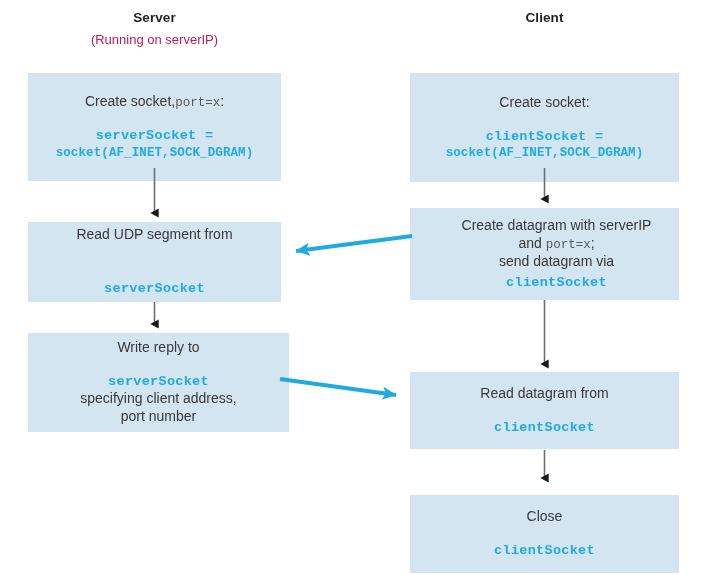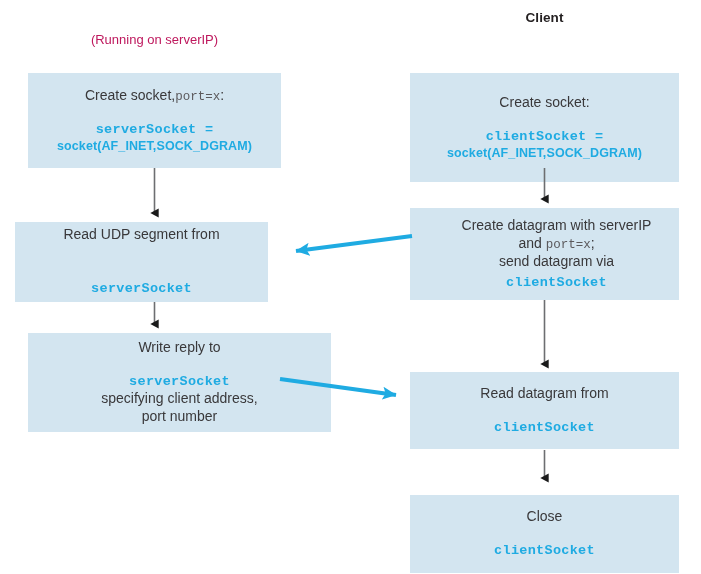--- a/index.html
+++ b/index.html
@@ -59,21 +59,21 @@
     font-family: "Liberation Mono", "DejaVu Sans Mono", monospace;
     font-size: 13.5px;
     font-weight: bold;
     color: #1fabe2;
     letter-spacing: 0.3px;
     white-space: nowrap;
     display: block;
     margin-top: 16px;
   }
   .mono-small {
-    font-family: Liberation Sans, sans-serif;
+    font-family: Liberation Mono, monospace;
     font-size: 12.5px;
     font-weight: bold;
     color: #1fabe2;
     letter-spacing: 0.1px;
     white-space: nowrap;
     display: block;
   }
   .inline-mono-dark {
     font-family: "Liberation Mono", "DejaVu Sans Mono", monospace;
     font-size: 12.5px;
@@ -85,38 +85,39 @@
     width: 701px;
     height: 574px;
     pointer-events: none;
   }
 </style>
 </head>
 <body>
 
 <div id="diagram">
 
+  <div class="col-title" style="left:28px; top:10px; width:253px;">Server</div>
   <div class="col-sub" style="left:28px; top:32px; width:253px;">(Running on serverIP)</div>
 
   <div class="col-title" style="left:410px; top:10px; width:269px;">Client</div>
 
-  <div class="node" style="left:28px; top:73px; width:253px; height:95px;">
+  <div class="node" style="left:28px; top:73px; width:253px; height:108px;">
     <span class="ln">
       <span>Create socket,</span><span class="inline-mono-dark">port=x</span><span>:</span>
     </span>
     <span class="mono">serverSocket =</span>
     <span class="mono-small">socket(AF_INET,SOCK_DGRAM)</span>
   </div>
 
-  <div class="node" style="left:15px; top:222px; width:253px; height:80px;gap:20px;">
+  <div class="node" style="left:28px; top:222px; width:253px; height:80px;gap:20px;">
     <span class="ln">Read UDP segment from</span>
     <span class="mono">serverSocket</span>
   </div>
 
-  <div class="node" style="left:28px; top:333px; width:303px; height:99px;">
+  <div class="node" style="left:28px; top:333px; width:261px; height:99px;">
     <span class="ln">Write reply to</span>
     <span class="mono">serverSocket</span>
     <span class="ln">specifying client address,</span>
     <span class="ln">port number</span>
   </div>
 
   <div class="node" style="left:410px; top:73px; width:269px; height:109px;">
     <span class="ln">Create socket:</span>
     <span class="mono">clientSocket =</span>
     <span class="mono-small">socket(AF_INET,SOCK_DGRAM)</span>

